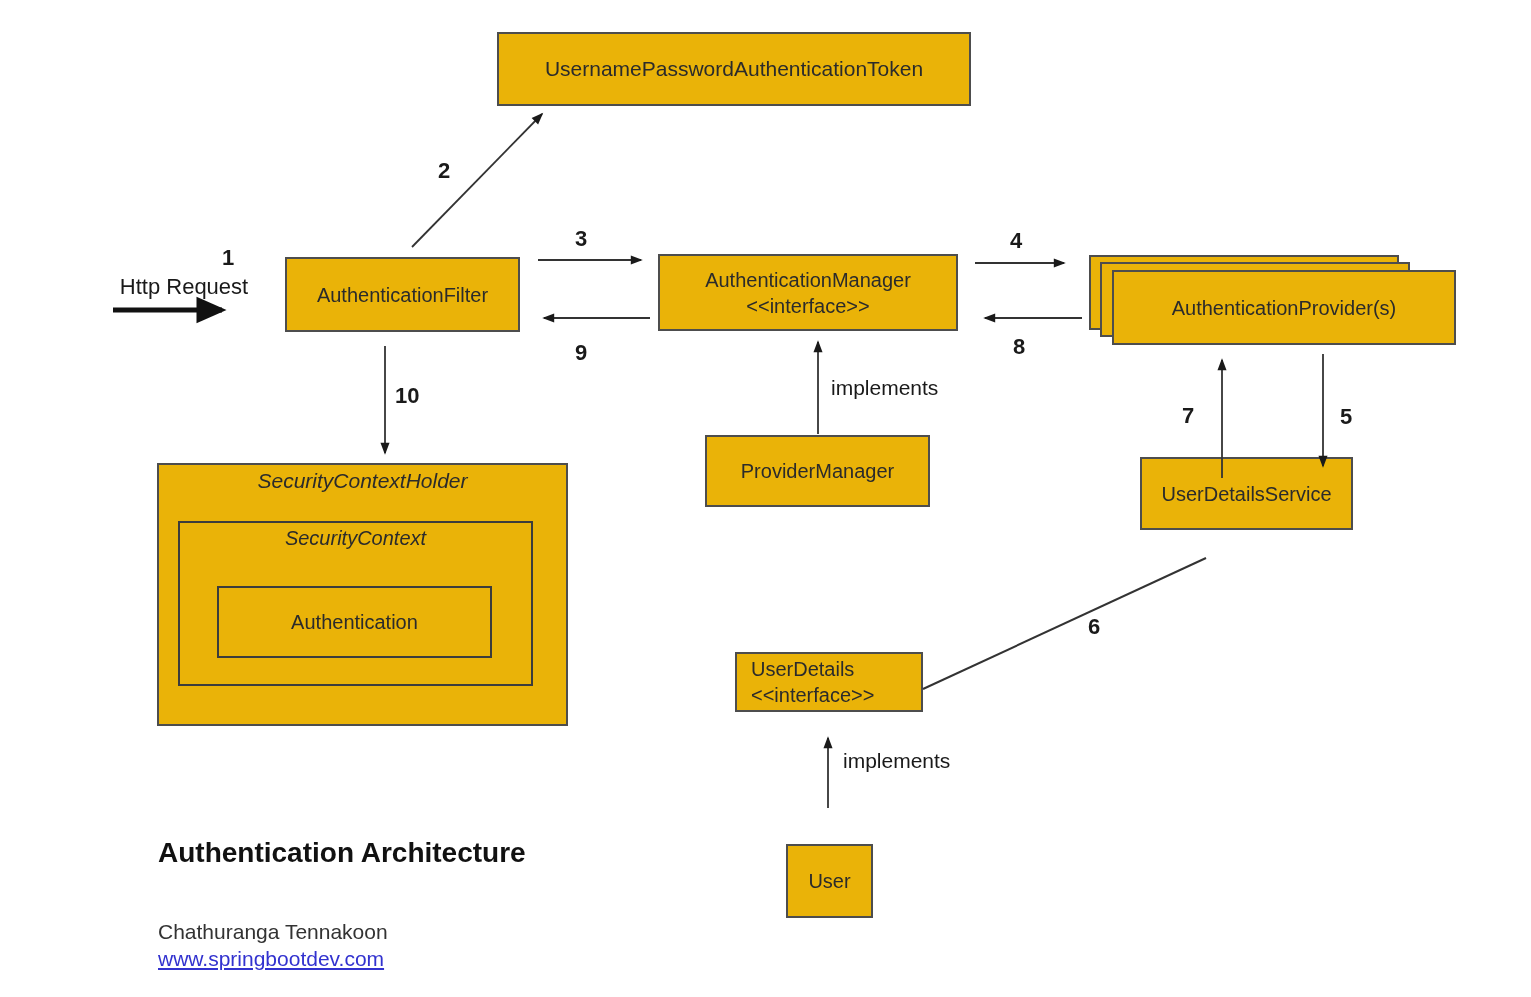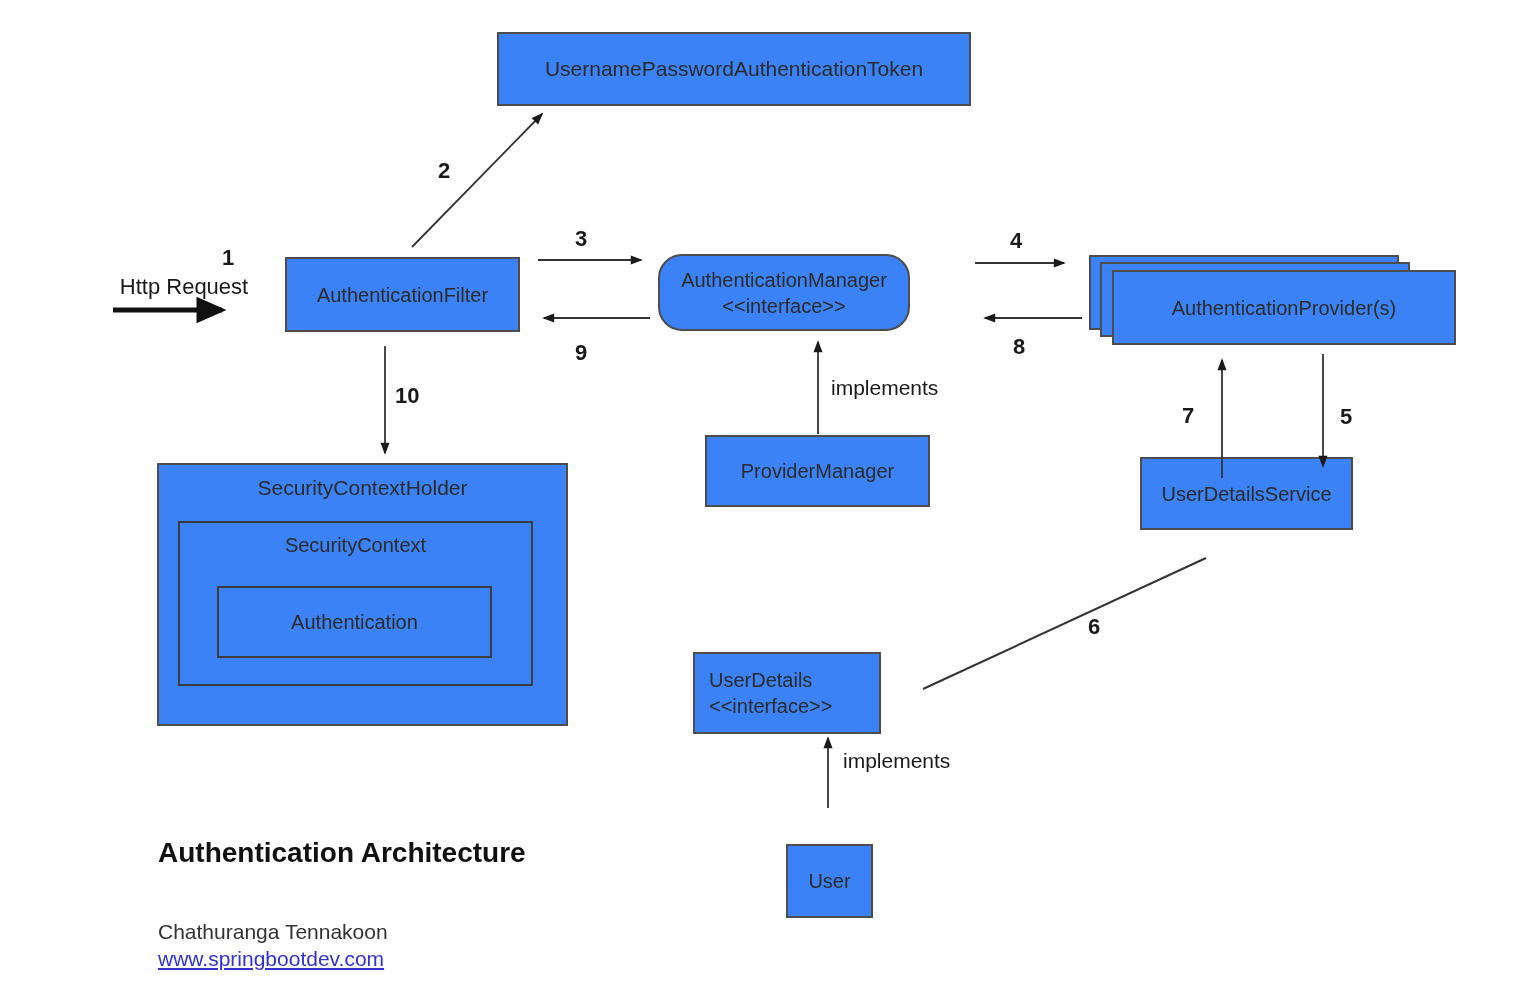--- a/index.html
+++ b/index.html
@@ -7,40 +7,40 @@
     position: relative;
     width: 1531px;
     height: 997px;
     background: #ffffff;
     font-family: "Liberation Sans", sans-serif;
     overflow: hidden;
     color: #222;
   }
   .box {
     position: absolute;
-    background: #3b82f6;
+    background: #eab308;
     border: 2px solid #4d4d4d;
     box-sizing: border-box;
     display: flex;
     flex-direction: column;
     align-items: center;
     justify-content: center;
     font-size: 20px;
     line-height: 1.3;
     color: #2b2b2b;
     text-align: center;
   }
   .box.inner {
     background: transparent;
     border: 2px solid #3c3c3c;
     justify-content: flex-start;
   }
   .box.stack-bg { z-index: 1; }
   .box.stack-front { z-index: 2; }
-  .box .inner-label { margin-top: 9px; font-size: 20px; }
+  .box .inner-label { margin-top: 2px; font-size: 20px; font-style: italic; }
   .left-align { align-items: flex-start; text-align: left; padding-left: 14px; }
   .num {
     position: absolute;
     font-weight: bold;
     font-size: 22px;
     color: #1a1a1a;
     z-index: 5;
   }
   .note {
     position: absolute;
@@ -113,21 +113,21 @@
   </svg>
 
   <div class="box" style="left:497px; top:32px; width:474px; height:74px; font-size:21px;">
     <span>UsernamePasswordAuthenticationToken</span>
   </div>
 
   <div class="box" style="left:285px; top:257px; width:235px; height:75px;">
     <span>AuthenticationFilter</span>
   </div>
 
-  <div class="box" style="left:658px; top:254px; width:252px; height:77px;border-radius:24px;">
+  <div class="box" style="left:658px; top:254px; width:300px; height:77px;">
     <span>AuthenticationManager</span>
     <span>&lt;&lt;interface&gt;&gt;</span>
   </div>
 
   <div class="box stack-bg" style="left:1089px; top:255px; width:310px; height:75px;"></div>
   <div class="box stack-bg" style="left:1100px; top:262px; width:310px; height:75px;"></div>
   <div class="box stack-front" style="left:1112px; top:270px; width:344px; height:75px;">
     <span>AuthenticationProvider(s)</span>
   </div>
 
@@ -142,21 +142,21 @@
     <span class="inner-label">SecurityContext</span>
   </div>
   <div class="box inner" style="left:217px; top:586px; width:275px; height:72px; z-index:3; justify-content:center;">
     <span>Authentication</span>
   </div>
 
   <div class="box" style="left:1140px; top:457px; width:213px; height:73px;">
     <span>UserDetailsService</span>
   </div>
 
-  <div class="box left-align" style="left:693px; top:652px; width:188px; height:82px;">
+  <div class="box left-align" style="left:735px; top:652px; width:188px; height:60px;">
     <span>UserDetails</span>
     <span>&lt;&lt;interface&gt;&gt;</span>
   </div>
 
   <div class="box" style="left:786px; top:812px; width:87px; height:74px;margin-top:32px;">
     <span>User</span>
   </div>
 
   <div class="num" style="left:212px; top:245px; width:32px; text-align:center;">1</div>
   <div class="num" style="left:438px; top:158px;">2</div>

